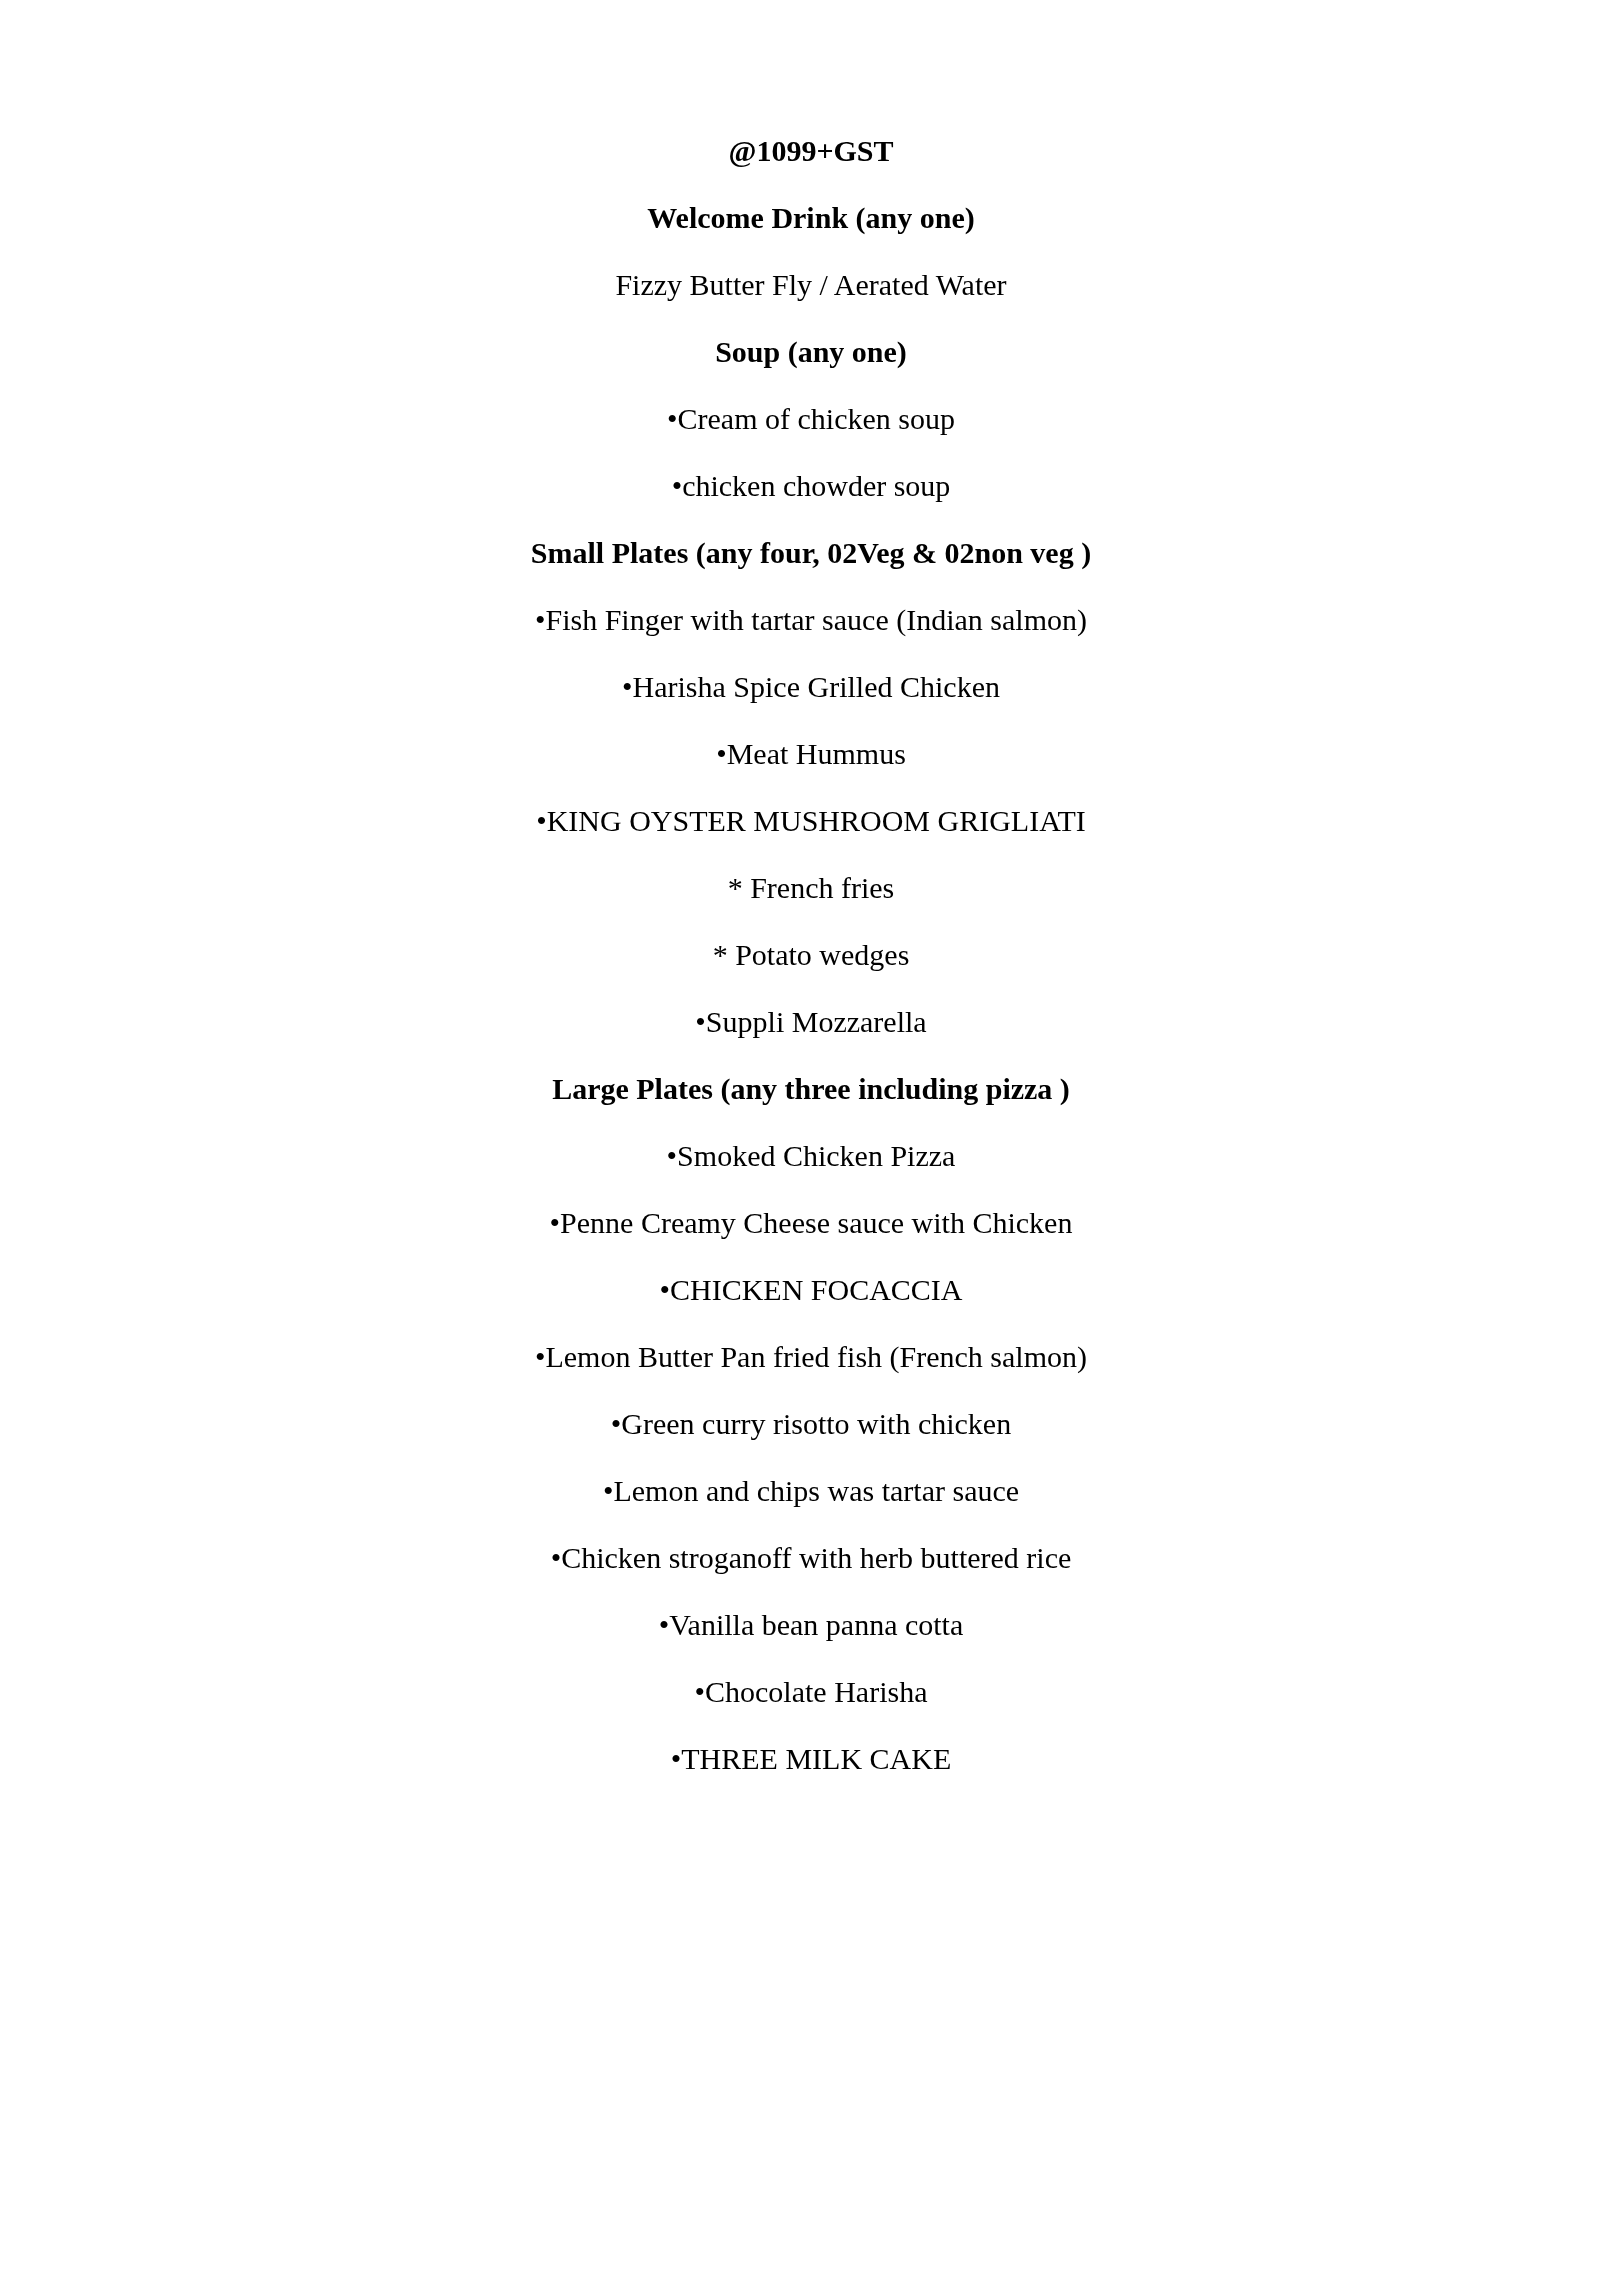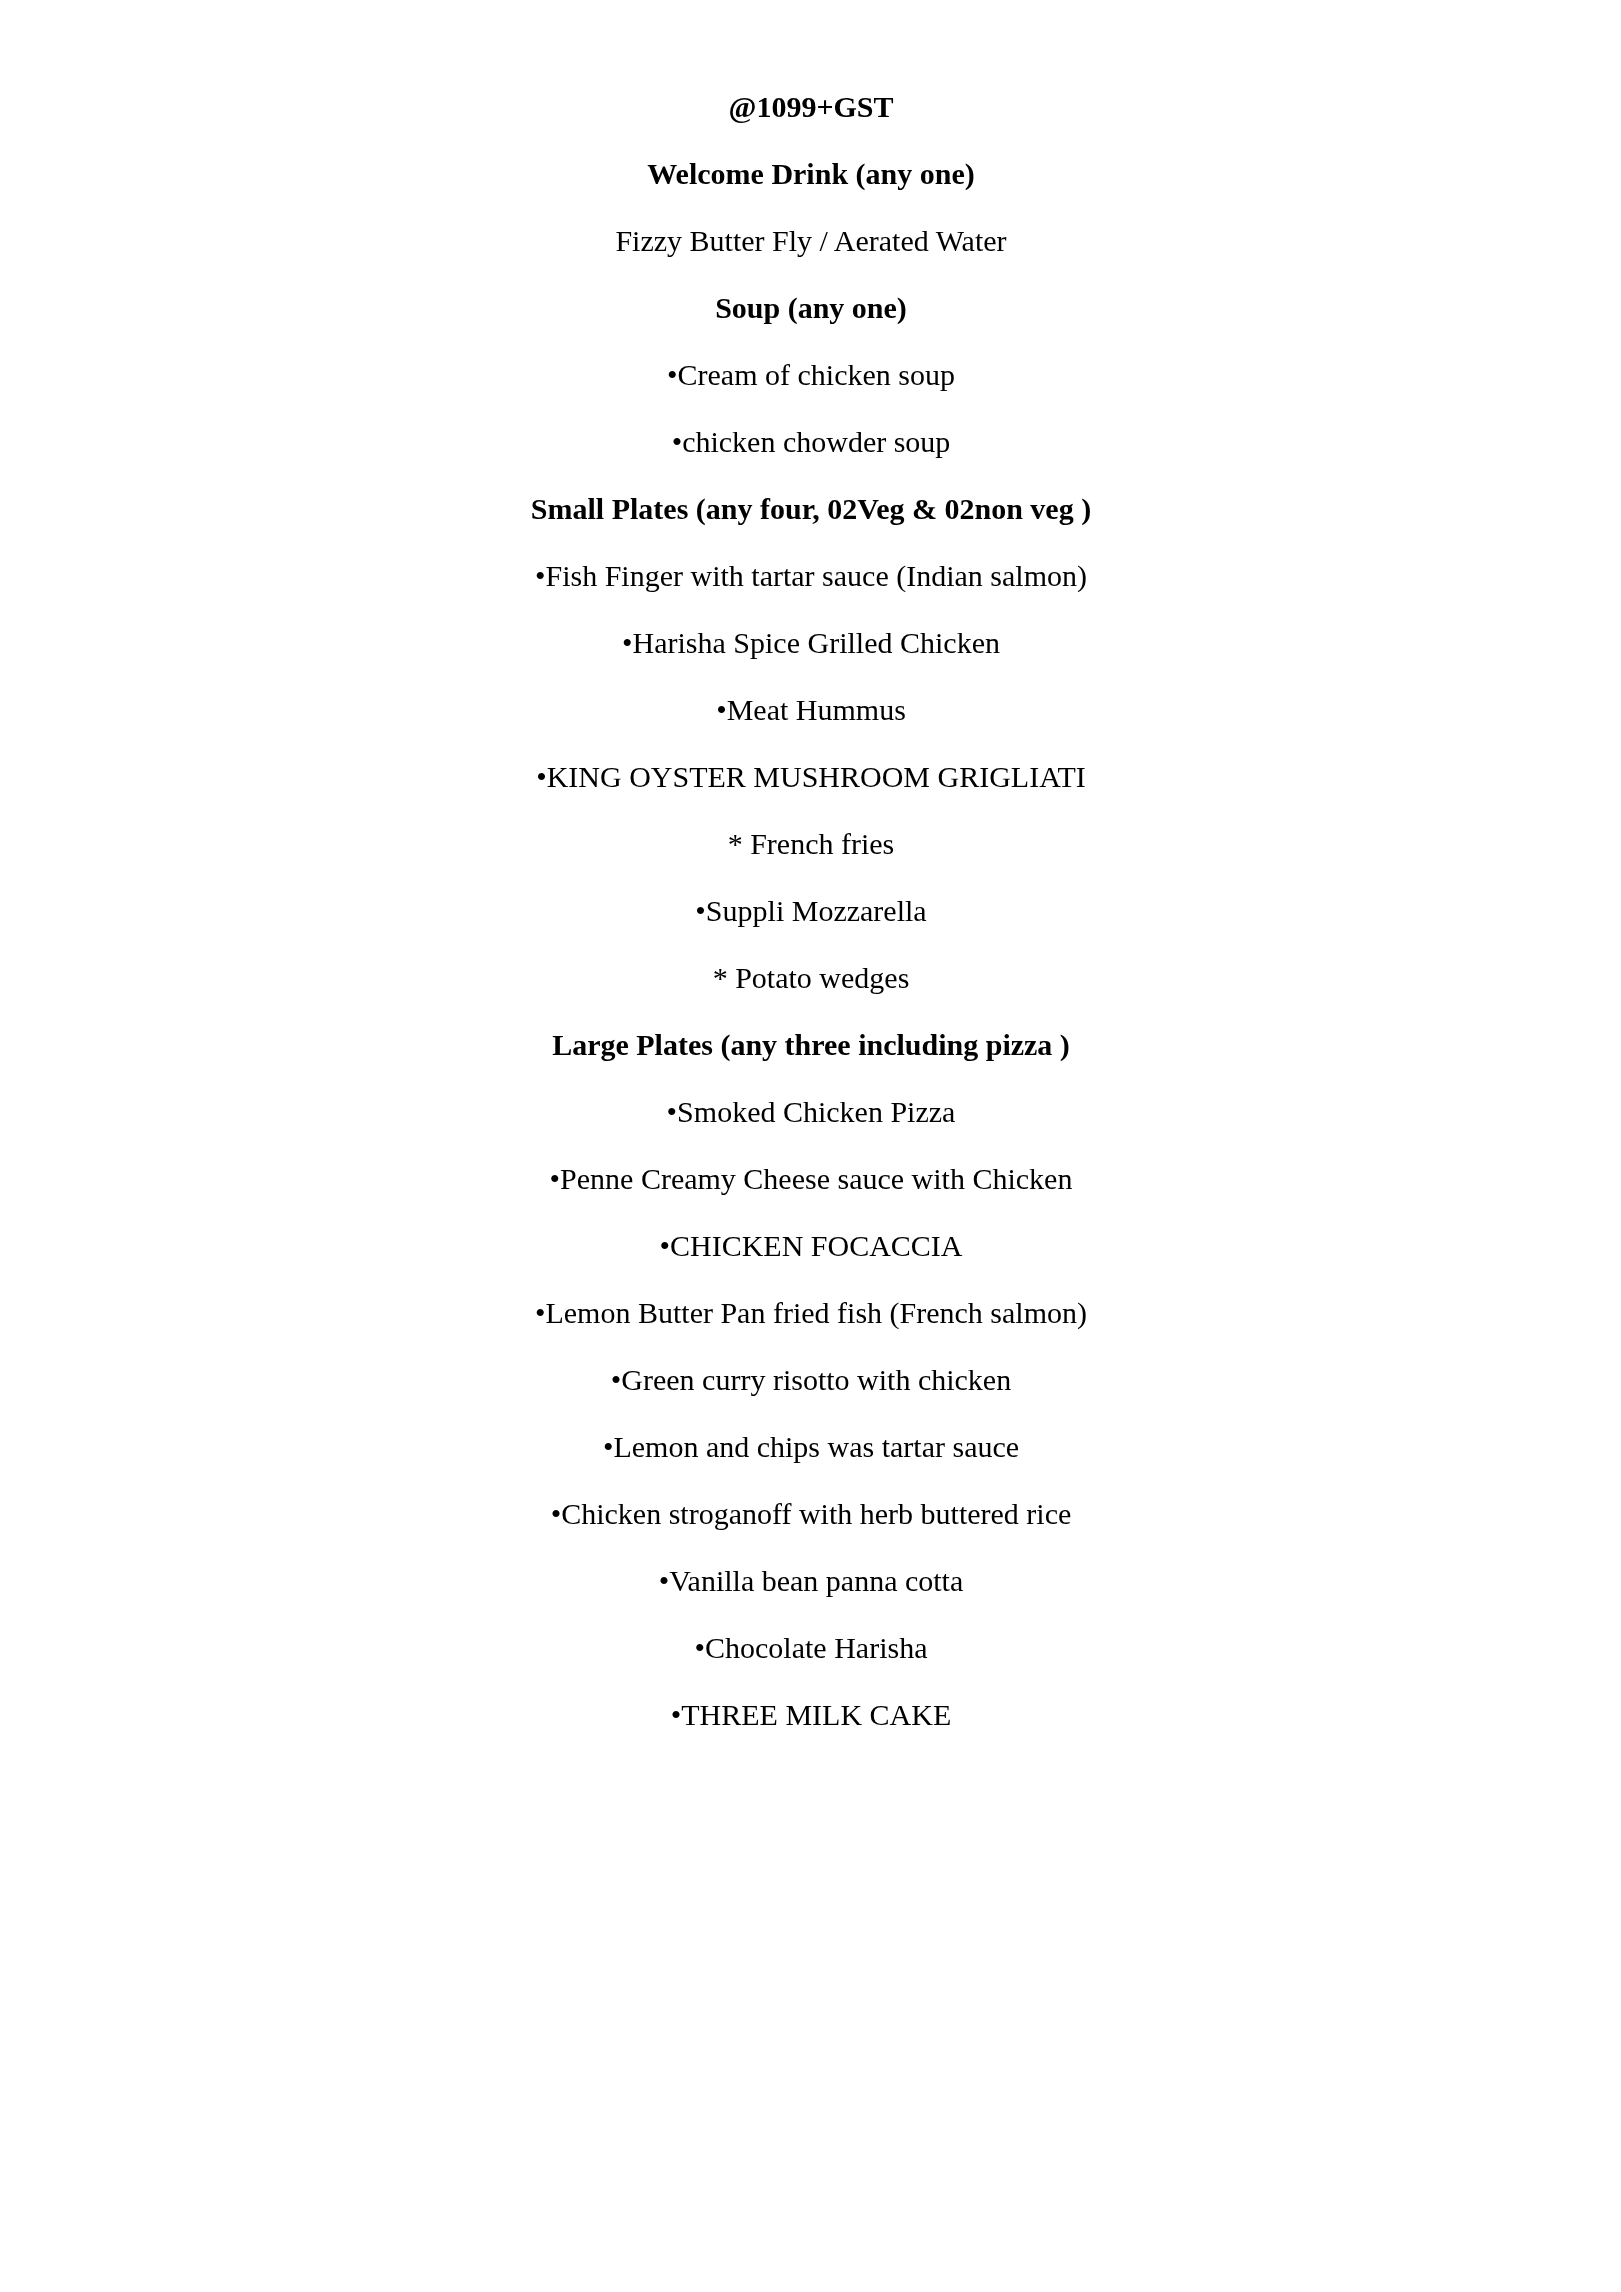--- a/index.html
+++ b/index.html
@@ -11,21 +11,21 @@
     width: 1622px;
     height: 2293px;
     overflow: hidden;
     font-family: "Liberation Serif", "DejaVu Serif", serif;
     color: #000000;
   }
   .doc {
     box-sizing: border-box;
     width: 100%;
     height: 100%;
-    padding-top: 73px;
+    padding-top: 117px;
     text-align: center;
   }
   .line {
     font-size: 30px;
     line-height: 67px;
     white-space: pre;
     font-weight: normal;
   }
   .line.bold {
     font-weight: bold;
@@ -41,22 +41,22 @@
       <div class="line">Fizzy Butter Fly / Aerated Water</div>
       <div class="line bold">Soup (any one)</div>
       <div class="line">•Cream of chicken soup</div>
       <div class="line">•chicken chowder soup</div>
       <div class="line bold">Small Plates (any four, 02Veg &amp; 02non veg )</div>
       <div class="line">•Fish Finger with tartar sauce (Indian salmon)</div>
       <div class="line">•Harisha Spice Grilled Chicken</div>
       <div class="line">•Meat Hummus</div>
       <div class="line">•KING OYSTER MUSHROOM GRIGLIATI</div>
       <div class="line">* French fries</div>
+      <div class="line">* Potato wedges</div>
       <div class="line">•Suppli Mozzarella</div>
-      <div class="line">* Potato wedges</div>
       <div class="line bold">Large Plates (any three including pizza )</div>
       <div class="line">•Smoked Chicken Pizza</div>
       <div class="line">•Penne Creamy Cheese sauce with Chicken</div>
       <div class="line">•CHICKEN FOCACCIA</div>
       <div class="line">•Lemon Butter Pan fried fish (French salmon)</div>
       <div class="line">•Green curry risotto with chicken</div>
       <div class="line">•Lemon and chips was tartar sauce</div>
       <div class="line">•Chicken stroganoff with herb buttered rice</div>
       <div class="line">•Vanilla bean panna cotta</div>
       <div class="line">•Chocolate Harisha</div>

